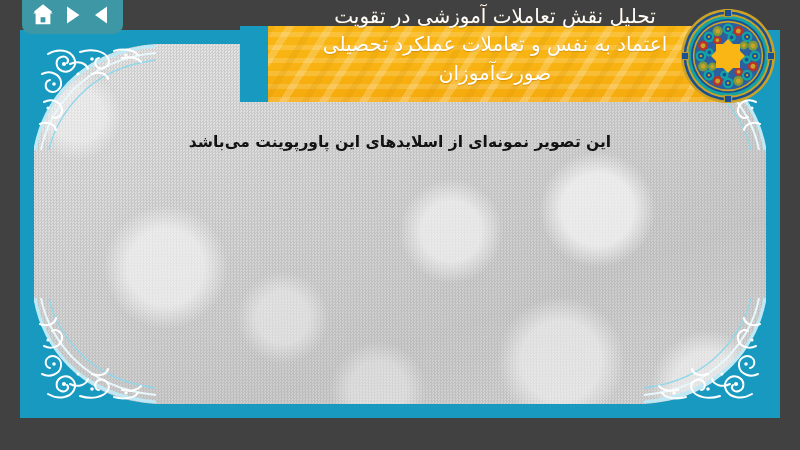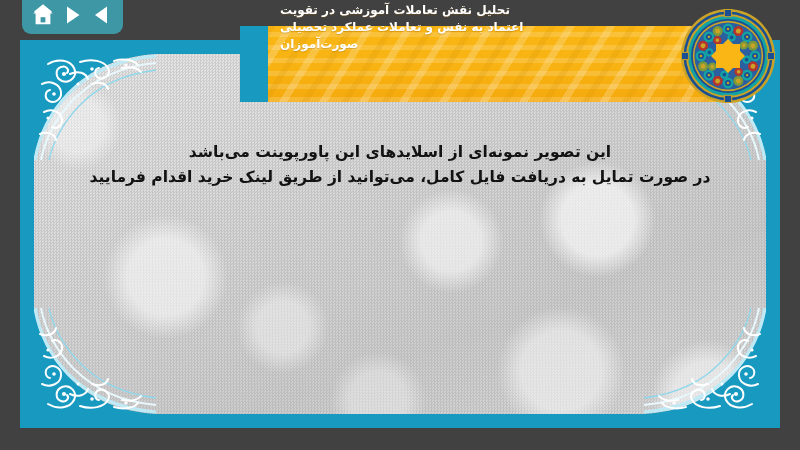--- a/index.html
+++ b/index.html
@@ -46,21 +46,21 @@
     align-items: center;
     justify-content: center;
     cursor: pointer;
   }
   .nav-btn svg { display: block; }
 
   
   .slide-frame {
     position: absolute;
     left: 20px;
-    top: 40px;
+    top: 30px;
     width: 760px;
     height: 388px;
     background: #1799c0;
     z-index: 10;
   }
   .slide-inner {
     position: absolute;
     left: 14px;
     top: 14px;
     right: 14px;
@@ -125,25 +125,25 @@
     background: #1799c0;
     z-index: 29;
   }
 
   .title-text {
     position: absolute;
     left: 280px;
     top: 2px;
     width: 430px;
     z-index: 34;
-    text-align: left;
+    text-align: center;
     color: #ffffff;
-    font-size: 12px;
+    font-size: 20px;
     line-height: 1.42;
-    font-weight: 700;
+    font-weight: 400;
     direction: rtl;
     text-shadow: 0 1px 1px rgba(150,95,0,0.35);
   }
   .title-text .tline { display: block; white-space: nowrap; }
 
   
   .medallion {
     position: absolute;
     left: 678px;
     top: 6px;
@@ -306,21 +306,20 @@
             <circle cx="58" cy="15" r="1.8"></circle>
             <circle cx="14" cy="64" r="1.6"></circle>
             <circle cx="92" cy="11" r="1.6"></circle>
             <circle cx="44" cy="30" r="1.5"></circle>
           </g>
         </svg>
       </div>
 
       <div class="body-text">
         <span class="bline">این تصویر نمونه‌ای از اسلایدهای این پاورپوینت می‌باشد</span>
-        <span class="bline">در صورت تمایل به دریافت فایل کامل، می‌توانید از طریق لینک خرید اقدام فرمایید</span>
       </div>
 
     </div>
   </div>
 
   <div class="banner-teal-cap"></div>
   <div class="title-banner"></div>
 
   <div class="title-text">
     <span class="tline">تحلیل نقش تعاملات آموزشی در تقویت</span>

